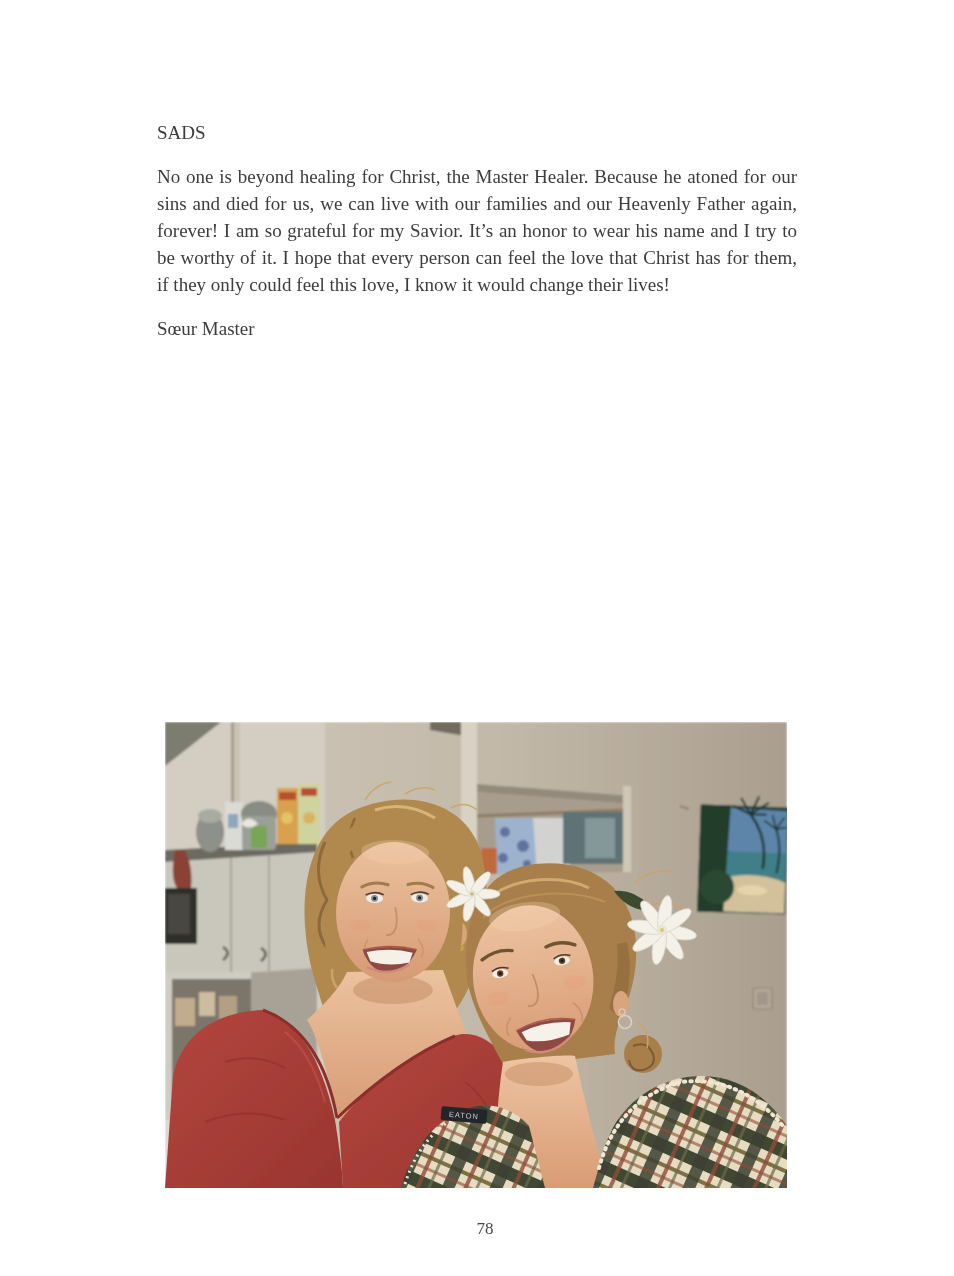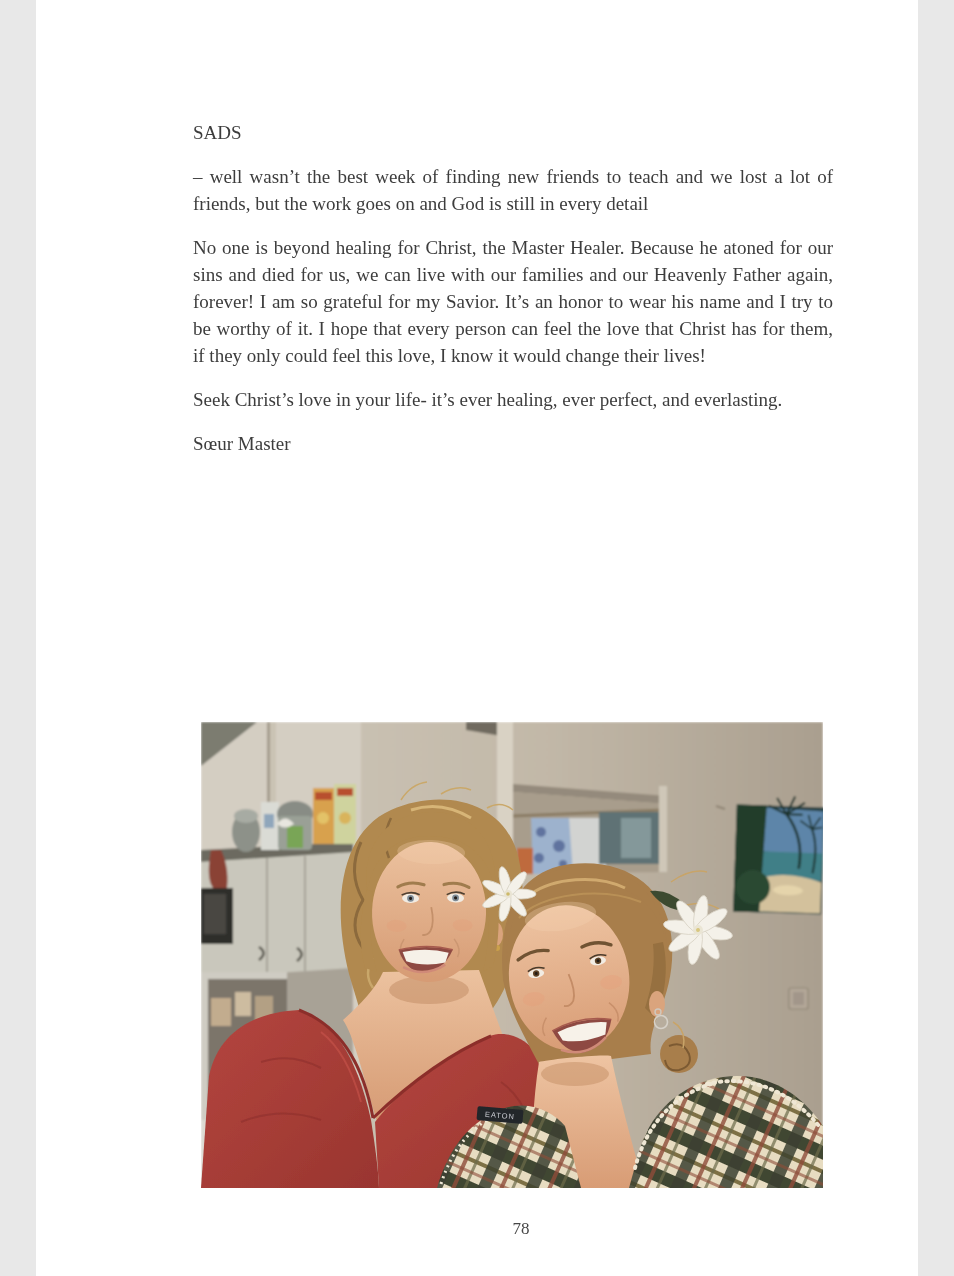--- a/index.html
+++ b/index.html
@@ -1,18 +1,18 @@
 <!DOCTYPE html>
 <html><head>
 <meta charset="utf-8">
 <style>
   html,body{margin:0;padding:0;background:#e8e8e8;}
   .page{
     position:relative;
-    width:882px;height:1276px;
+    width:954px;height:1276px;
     margin:0 auto;
     background:#ffffff;
     font-family:"Liberation Serif", serif;
     color:#3d3d3d;
     overflow:hidden;
   }
   .doc{
     position:absolute;
     left:157px;top:119px;width:640px;
     font-size:19px;line-height:27px;
@@ -34,23 +34,21 @@
     transform:translateX(8px);
   }
 </style>
 </head>
 <body>
 
 <div class="page">
 
   <div class="doc">
     <p>SADS</p>
-    <p class="just">– well wasn’t the best week of finding new friends to teach and we lost a lot of friends, but the work goes on and God is still in every detail</p>
     <p class="just">No one is beyond healing for Christ, the Master Healer. Because he atoned for our sins and died for us, we can live with our families and our Heavenly Father again, forever! I am so grateful for my Savior. It’s an honor to wear his name and I try to be worthy of it. I hope that every person can feel the love that Christ has for them, if they only could feel this love, I know it would change their lives!</p>
-    <p>Seek Christ’s love in your life- it’s ever healing, ever perfect, and everlasting.</p>
     <p>Sœur Master</p>
   </div>
 
   <div class="photo-wrap">
     <svg viewBox="0 0 622 466" role="img" xmlns="http://www.w3.org/2000/svg" aria-label="Selfie of two smiling young women, each with a white tiare flower in her hair; one in a red shirt, one in a plaid top with an EATON name badge; kitchen cabinets, groceries and a tropical painting in the background">
       <defs>
         <linearGradient id="wall" x1="0" y1="0" x2="1" y2="0">
           <stop offset="0" stop-color="#cfc8ba"></stop>
           <stop offset="0.55" stop-color="#c2b8a8"></stop>
           <stop offset="1" stop-color="#aa9f8f"></stop>

